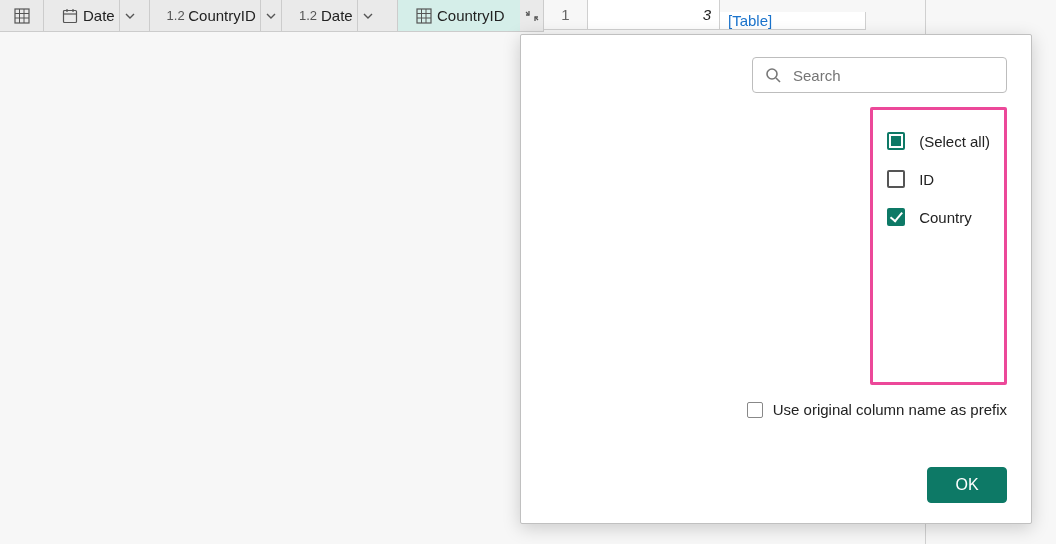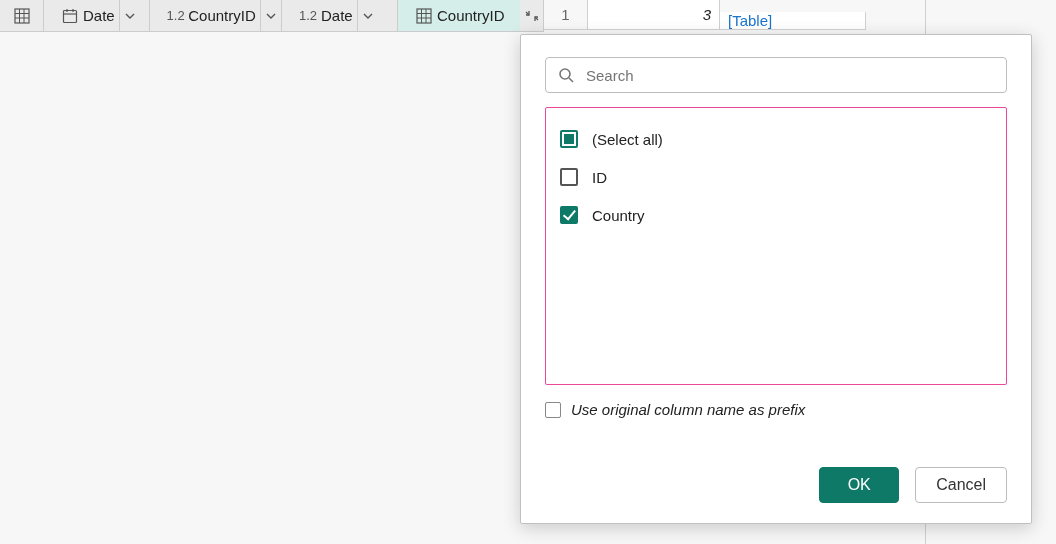--- a/index.html
+++ b/index.html
@@ -69,51 +69,52 @@
   
   .popup {
     position:absolute; left:520px; top:34px;
     width:512px; height:490px;
     background:#ffffff;
     border:1px solid #c0c0c0;
     border-radius:2px;
     box-shadow:0 4px 18px rgba(0,0,0,0.18);
     display:flex; flex-direction:column;
     padding:22px 24px 20px 24px;
+    align-items:flex-end;
   }
   .search-box {
     display:flex; align-items:center; gap:10px;
     height:36px;
     border:1px solid #bdbdbd; border-radius:4px;
     padding:0 12px; color:var(--muted);
   }
   .search-box input {
     border:none; outline:none; flex:1; font:inherit; color:#555; background:transparent;
   }
   .options-box {
     margin-top:14px;
-    border:1px solid #ec4899; border-radius:2px;
+    border:3px solid #ec4899; border-radius:2px;
     height:278px;
     padding:12px 14px;
   }
   .option-row { display:flex; align-items:center; gap:14px; height:38px; cursor:pointer;}
   .cb {
     width:18px; height:18px; border:2px solid #555; border-radius:2px; position:relative; flex:0 0 auto;
     display:flex; align-items:center; justify-content:center; background:#fff;
   }
   .cb.checked { background:var(--accent); border-color:var(--accent);}
   .cb.checked::after{
     content:""; width:5px; height:10px; border:solid #fff; border-width:0 2.5px 2.5px 0;
     transform:rotate(40deg) translate(-1px,-1px);
   }
   .cb.mixed { border-color:var(--accent);}
   .cb.mixed::after{
     content:""; width:10px; height:10px; background:var(--accent);
   }
-  .prefix-row { margin-top:16px; display:flex; align-items:center; gap:10px;font-style:italic; }
+  .prefix-row { margin-top:16px; display:flex; align-items:center; gap:10px; }
   .prefix-row .cb { width:16px; height:16px; border-width:1.5px; border-color:#888;}
   .btn-row { margin-top:auto; display:flex; justify-content:flex-end; gap:16px; padding-top:18px;}
   .btn {
     min-width:80px; height:36px; padding:0 20px;
     border-radius:4px; font:inherit; font-size:16px;
     display:flex; align-items:center; justify-content:center; cursor:pointer;margin-top:6px;
   }
   .btn.primary { background:var(--accent); color:#fff; border:1px solid var(--accent);}
   .btn.secondary { background:#fff; color:#333; border:1px solid #bcbcbc;}
   svg { display:block; }
@@ -235,17 +236,16 @@
       </div>
     </div>
 
     <div class="prefix-row">
       <span class="cb"></span>
       <span>Use original column name as prefix</span>
     </div>
 
     <div class="btn-row">
       <div class="btn primary">OK</div>
-      <div class="btn secondary">Cancel</div>
     </div>
   </div>
 
 </div>
 
 </body></html>

